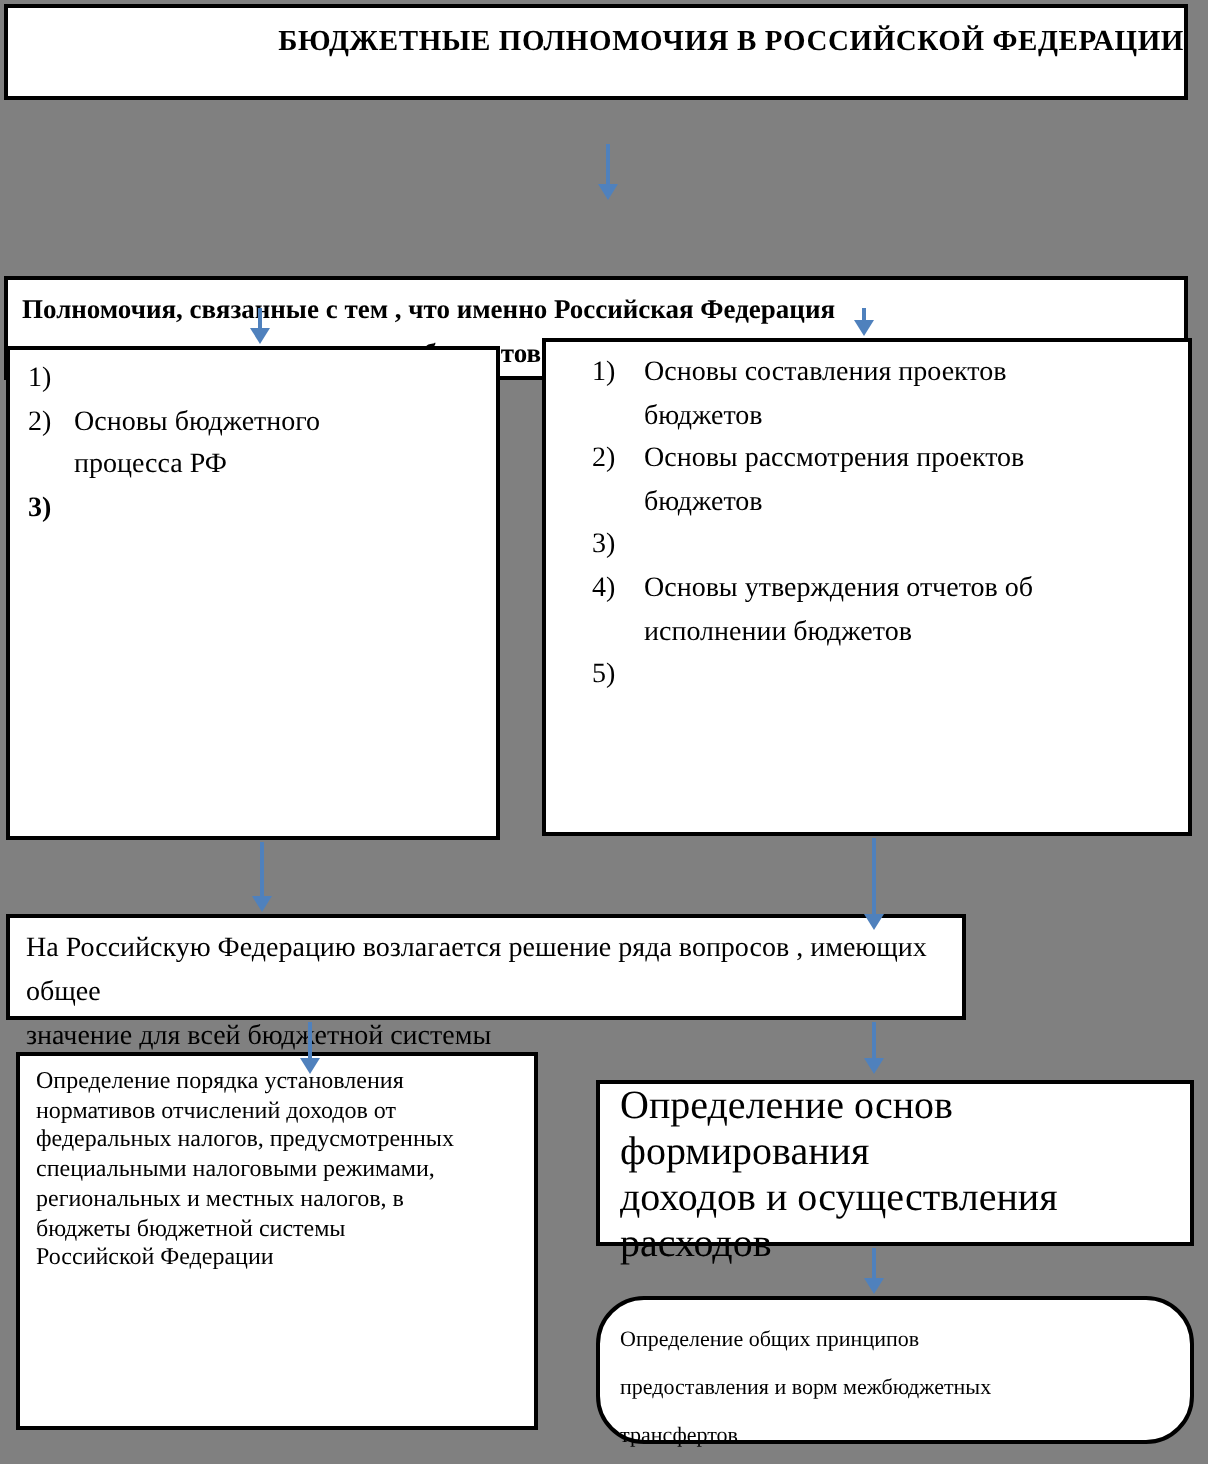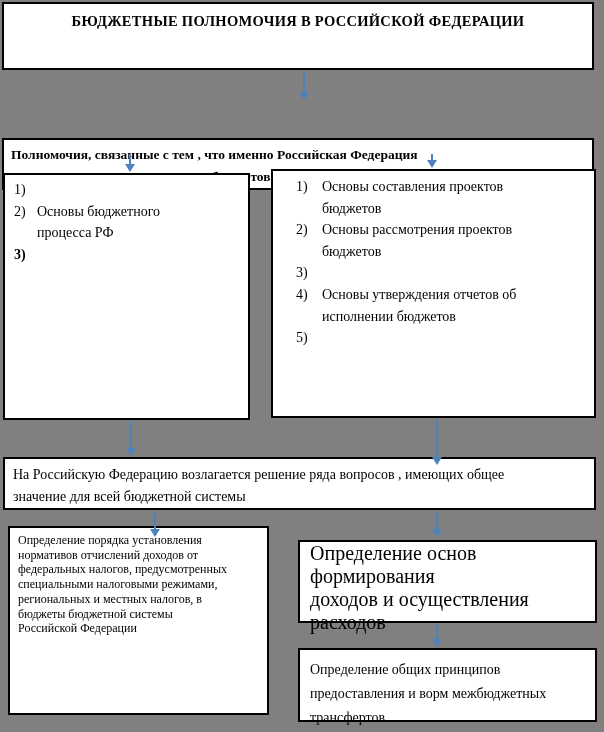--- a/index.html
+++ b/index.html
@@ -11,36 +11,36 @@
     background:var(--bg);
     font-family:"Liberation Serif","DejaVu Serif",serif;
     color:var(--ink);
   }
   .box{
     position:absolute;background:var(--fill);
     border:2px solid var(--border);box-sizing:border-box;
   }
   .pre{white-space:pre-line;}
   
-  .title-box{left:2px;top:2px;width:592px;height:68px;text-align:center;
+  .title-box{left:2px;top:2px;width:592px;height:48px;text-align:right;
     font-weight:bold;font-size:14.5px;padding-top:9px;letter-spacing:.3px;}
   .intro-box{left:2px;top:101px;width:592px;height:52px;font-weight:bold;
     font-size:13.5px;line-height:22px;padding:4px 7px;margin-top:37px;}
   .left-list-box{left:3px;top:173px;width:247px;height:247px;
     font-size:14px;line-height:21.6px;padding:4px 0 0 9px;}
   .right-list-box{left:271px;top:169px;width:325px;height:249px;
     font-size:14px;line-height:21.6px;padding:5px 0 0 23px;}
-  .middle-box{left:3px;top:457px;width:593px;height:53px;
+  .middle-box{left:3px;top:457px;width:480px;height:53px;
     font-size:14px;line-height:22px;padding:5px 8px;}
   .bottom-left-box{left:8px;top:526px;width:261px;height:189px;
     font-size:12px;line-height:14.7px;padding:5px 8px;}
   .mid-right-box{left:298px;top:540px;width:299px;height:83px;
     font-size:20px;line-height:23px;padding:0 10px;}
   .bottom-right-box{left:298px;top:648px;width:299px;height:74px;
-    font-size:14px;line-height:24px;padding:8px 10px;}
+    font-size:11px;line-height:24px;padding:8px 10px;border-radius:24px;}
   
   .li{display:flex;align-items:flex-start;}
   .li .num{flex:0 0 23px;}
   .right-list-box .li .num{flex:0 0 26px;}
   .li .txt{white-space:pre-line;}
   .li.bold-num .num{font-weight:bold;}
   
   .arrow{position:absolute;width:10px;}
   .arrow .aline{position:absolute;left:4px;top:0;width:2px;bottom:6px;background:var(--arrow);}
   .arrow .ahead{position:absolute;left:0;bottom:0;width:0;height:0;

